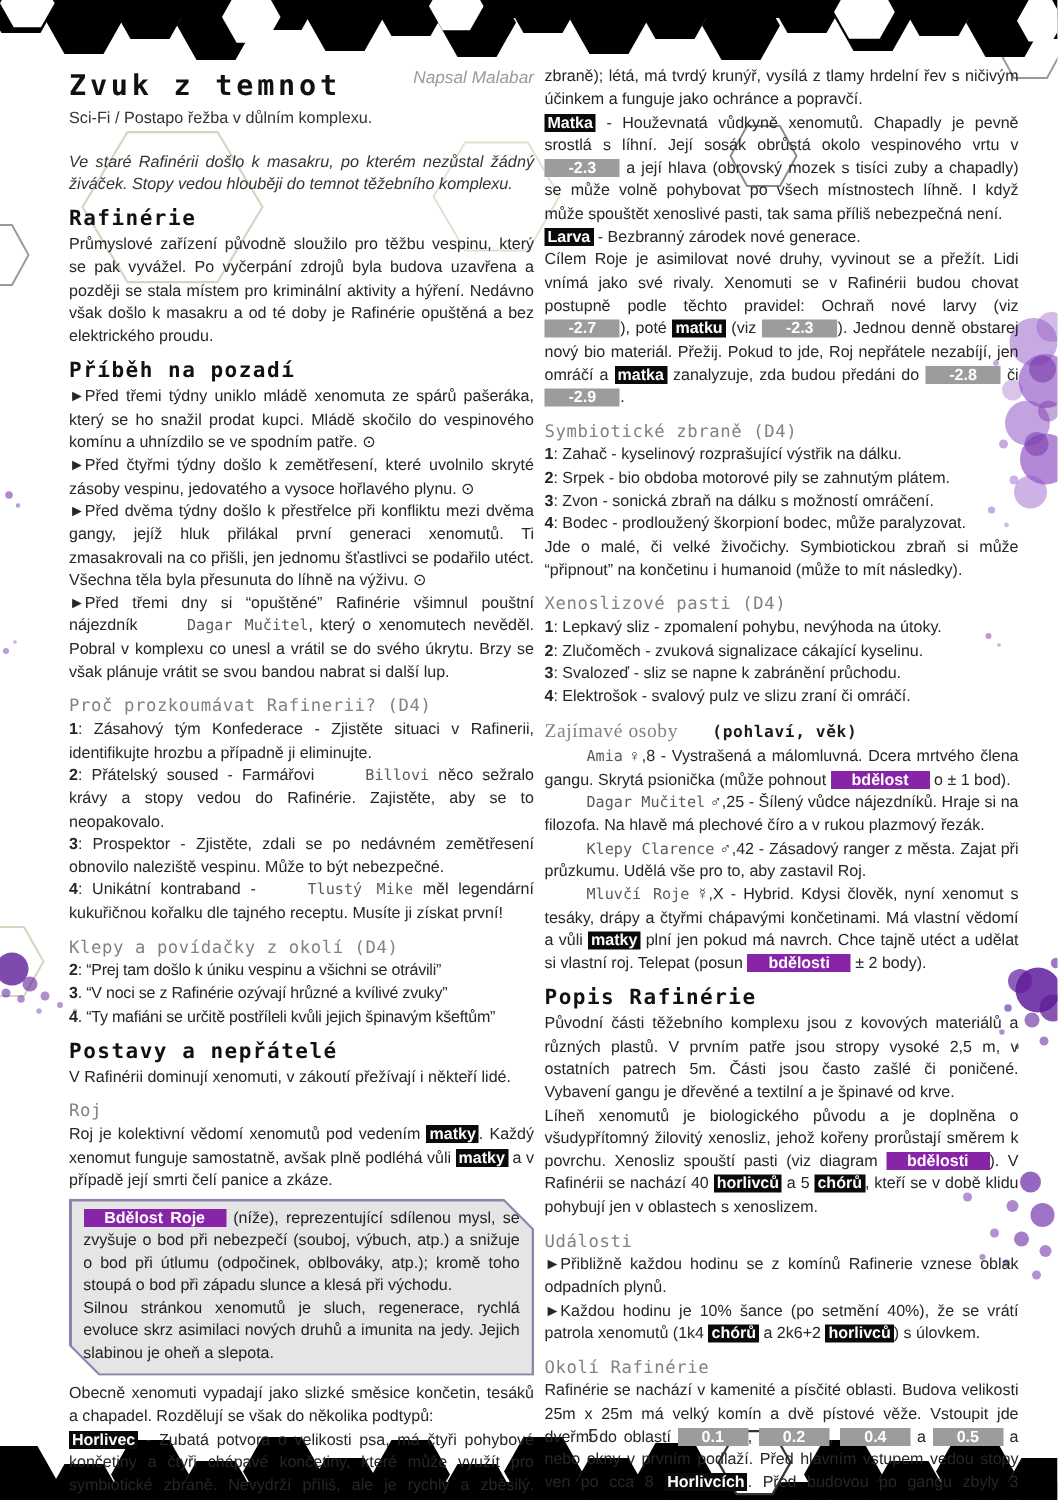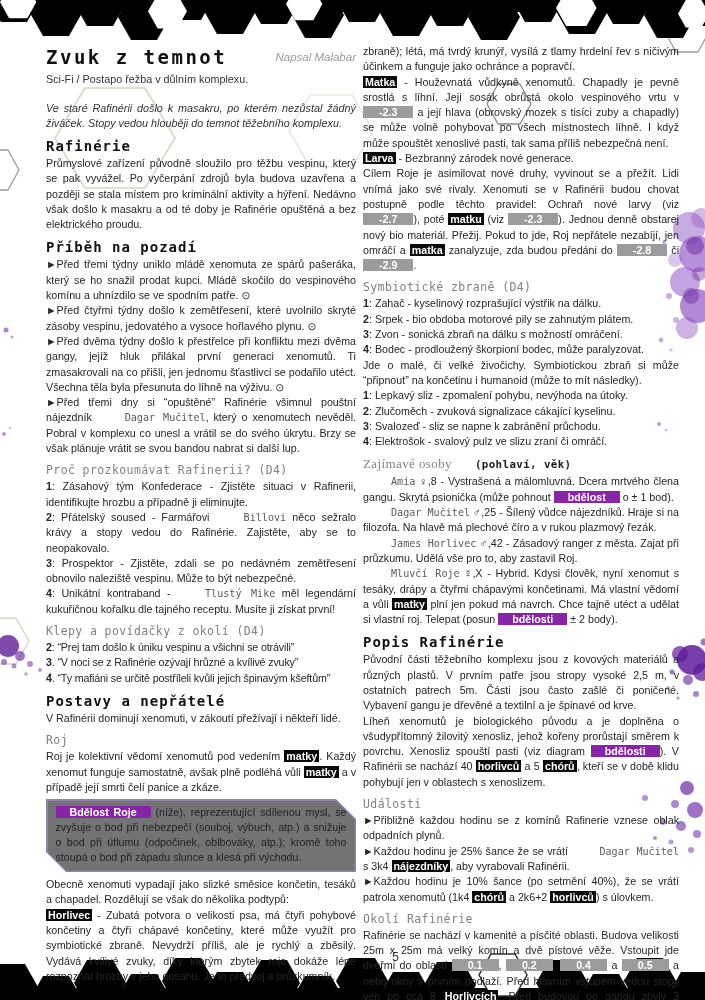--- a/index.html
+++ b/index.html
@@ -6,21 +6,21 @@
   body{width:705px;height:1000px;position:relative;overflow:hidden;background:#fff;
        font-family:"Liberation Sans",sans-serif;color:#262626;}
   .page{position:absolute;inset:0;}
   svg.decor{position:absolute;left:0;top:0;z-index:0;}
   svg.band{position:absolute;left:0;z-index:1;}
   svg.band.top{top:0;}
   svg.band.bottom{top:950px;}
   .cols{position:absolute;top:44px;left:46px;display:flex;gap:7px;z-index:2;}
   .col{width:310px;}
   .col.rightc{width:316px;}
-  .titlerow{display:flex;align-items:center;justify-content:space-between;margin:2px 0 5px;}
+  .titlerow{display:flex;align-items:flex-start;justify-content:space-between;margin:2px 0 5px;}
   h1{font-family:"DejaVu Sans Mono","Liberation Mono",monospace;font-size:19px;font-weight:bold;
      letter-spacing:2.5px;margin:0;color:#111;}
   .author{font-style:italic;color:#9a9a9a;font-size:11.5px;}
   .genre{font-size:10.8px;margin:0 0 7px;color:#333;}
   .tagline{font-size:10.8px;font-style:italic;margin:16px 0 3px;text-align:justify;line-height:15px;color:#333;}
   h2{font-family:"DejaVu Sans Mono","Liberation Mono",monospace;font-size:14px;font-weight:bold;
      letter-spacing:1px;margin:7px 0 2px;color:#111;}
   .subhead{font-family:"DejaVu Sans Mono","Liberation Mono",monospace;font-size:11.5px;
      color:#828282;letter-spacing:.4px;margin:7px 0 2px;}
   p.body{font-size:10.7px;line-height:15.3px;margin:0;}
@@ -30,21 +30,21 @@
   .sg-n{font-weight:bold;}
   .sg-b{background:#0a0a0a;color:#fff;font-weight:bold;padding:0 2px;}
   .sg-g{background:#9c9c9c;color:#fff;font-weight:bold;padding:0 16px;}
   .sg-p{background:#8824a8;color:#fff;font-weight:bold;padding:0 14px;}
   .sg-m{font-family:"DejaVu Sans Mono","Liberation Mono",monospace;font-size:10.1px;color:#5a5a5a;margin-left:28px;}
   .sg-sh{font-family:Liberation Serif, serif;font-size:13px;color:#828282;letter-spacing:.4px;}
   .sg-shb{font-weight:bold;font-size:10.8px;color:#1c1c1c;margin-left:16px;}
   .box-outer{clip-path:polygon(0 0,calc(100% - 20px) 0,100% 20px,100% 100%,20px 100%,0 calc(100% - 20px));
      background:#8f81aa;padding:1.5px;margin:4px 0 5px;}
   .box-inner{clip-path:polygon(0 0,calc(100% - 19px) 0,100% 19px,100% 100%,19px 100%,0 calc(100% - 19px));
-     background:#737373;padding:4px 8px 6px;}
+     background:#e5e5e5;padding:4px 8px 6px;}
   .box-inner p{font-size:10.7px;line-height:15px;margin:0;text-align:justify;color:#222;}
   .pageno{position:absolute;left:392px;top:950px;z-index:3;font-size:12.5px;color:#333;}
 </style>
 </head>
 <body>
 
 <div class="page">
 
   <svg class="decor" width="705" height="1000" viewBox="0 0 705 1000">
     <g fill="none" stroke-linejoin="round">
@@ -213,20 +213,21 @@
 
       <h2>Postavy a nepřátelé</h2>
       <p class="body"><span class="sg-t">V Rafinérii dominují xenomuti, v zákoutí přežívají i někteří lidé.</span></p>
 
       <div class="subhead">Roj</div>
       <p class="body j"><span class="sg-t">Roj je kolektivní vědomí xenomutů pod vedením </span><span class="sg-b">matky</span><span class="sg-t">. Každý xenomut funguje samostatně, avšak plně podléhá vůli </span><span class="sg-b">matky</span><span class="sg-t"> a v případě její smrti čelí panice a zkáze.</span></p>
 
       <div class="box-outer">
         <div class="box-inner">
           <p><span class="sg-p">Bdělost Roje</span><span class="sg-t"> (níže), reprezentující sdílenou mysl, se zvyšuje o bod při nebezpečí (souboj, výbuch, atp.) a snižuje o bod při útlumu (odpočinek, oblbováky, atp.); kromě toho stoupá o bod při západu slunce a klesá při východu.</span></p>
+          <p><span class="sg-t">Silnou stránkou xenomutů je sluch, regenerace, rychlá evoluce skrz asimilaci nových druhů a imunita na jedy. Jejich slabinou je oheň a slepota.</span></p>
         </div>
       </div>
 
       <p class="body j"><span class="sg-t">Obecně xenomuti vypadají jako slizké směsice končetin, tesáků a chapadel. Rozdělují se však do několika podtypů:</span></p>
       <p class="body j"><span class="sg-b">Horlivec</span><span class="sg-t"> - Zubatá potvora o velikosti psa, má čtyři pohybové končetiny a čtyři chápavé končetiny, které může využít pro symbiotické zbraně. Nevydrží příliš, ale je rychlý a zběsilý. Vydává kvílivé zvuky, díky kterým zbytek roje dokáže lépe rozpoznat hrozby v jeho dosahu. Je to předvoj a průzkumník.</span></p>
 
     </div>
 
     <div class="col rightc">
       <p class="body j"><span class="sg-t">zbraně); létá, má tvrdý krunýř, vysílá z tlamy hrdelní řev s ničivým účinkem a funguje jako ochránce a popravčí.</span></p>
@@ -234,38 +235,38 @@
       <p class="body j"><span class="sg-b">Larva</span><span class="sg-t"> - Bezbranný zárodek nové generace.</span></p>
       <p class="body j"><span class="sg-t">Cílem Roje je asimilovat nové druhy, vyvinout se a přežít. Lidi vnímá jako své rivaly. Xenomuti se v Rafinérii budou chovat postupně podle těchto pravidel: Ochraň nové larvy (viz </span><span class="sg-g">-2.7</span><span class="sg-t">), poté </span><span class="sg-b">matku</span><span class="sg-t"> (viz </span><span class="sg-g">-2.3</span><span class="sg-t">). Jednou denně obstarej nový bio materiál. Přežij. Pokud to jde, Roj nepřátele nezabíjí, jen omráčí a </span><span class="sg-b">matka</span><span class="sg-t"> zanalyzuje, zda budou předáni do </span><span class="sg-g">-2.8</span><span class="sg-t"> či </span><span class="sg-g">-2.9</span><span class="sg-t">.</span></p>
 
       <div class="subhead">Symbiotické zbraně (D4)</div>
       <p class="body"><span class="sg-n">1</span><span class="sg-t">: Zahač - kyselinový rozprašující výstřik na dálku.</span></p>
       <p class="body"><span class="sg-n">2</span><span class="sg-t">: Srpek - bio obdoba motorové pily se zahnutým plátem.</span></p>
       <p class="body"><span class="sg-n">3</span><span class="sg-t">: Zvon - sonická zbraň na dálku s možností omráčení.</span></p>
       <p class="body"><span class="sg-n">4</span><span class="sg-t">: Bodec - prodloužený škorpioní bodec, může paralyzovat.</span></p>
       <p class="body j"><span class="sg-t">Jde o malé, či velké živočichy. Symbiotickou zbraň si může “připnout” na končetinu i humanoid (může to mít následky).</span></p>
 
+      <div class="subhead">Xenoslizové pasti (D4)</div>
       <p class="body"><span class="sg-n">1</span><span class="sg-t">: Lepkavý sliz - zpomalení pohybu, nevýhoda na útoky.</span></p>
       <p class="body"><span class="sg-n">2</span><span class="sg-t">: Zlučoměch - zvuková signalizace cákající kyselinu.</span></p>
       <p class="body"><span class="sg-n">3</span><span class="sg-t">: Svalozeď - sliz se napne k zabránění průchodu.</span></p>
       <p class="body"><span class="sg-n">4</span><span class="sg-t">: Elektrošok - svalový pulz ve slizu zraní či omráčí.</span></p>
 
       <div class="subhead"><span class="sg-sh">Zajímavé osoby</span><span class="sg-shb"> (pohlaví, věk)</span></div>
       <p class="body j"><span class="sg-m">Amia</span><span class="sg-t"> ♀,8 - Vystrašená a málomluvná. Dcera mrtvého člena gangu. Skrytá psionička (může pohnout </span><span class="sg-p">bdělost</span><span class="sg-t"> o ± 1 bod).</span></p>
       <p class="body j"><span class="sg-m">Dagar Mučitel</span><span class="sg-t"> ♂,25 - Šílený vůdce nájezdníků. Hraje si na filozofa. Na hlavě má plechové číro a v rukou plazmový řezák.</span></p>
-      <p class="body j"><span class="sg-m">James Horlivec</span><span class="sg-t"> ♂,42 - Zásadový ranger z města. Zajat při průzkumu. Udělá vše pro to, aby zastavil Roj.</span></p>
+      <p class="body j"><span class="sg-m">Klepy Clarence</span><span class="sg-t"> ♂,42 - Zásadový ranger z města. Zajat při průzkumu. Udělá vše pro to, aby zastavil Roj.</span></p>
       <p class="body j"><span class="sg-m">Mluvčí Roje</span><span class="sg-t"> ☿,X - Hybrid. Kdysi člověk, nyní xenomut s tesáky, drápy a čtyřmi chápavými končetinami. Má vlastní vědomí a vůli </span><span class="sg-b">matky</span><span class="sg-t"> plní jen pokud má navrch. Chce tajně utéct a udělat si vlastní roj. Telepat (posun </span><span class="sg-p">bdělosti</span><span class="sg-t"> ± 2 body).</span></p>
 
       <h2>Popis Rafinérie</h2>
       <p class="body j"><span class="sg-t">Původní části těžebního komplexu jsou z kovových materiálů a různých plastů. V prvním patře jsou stropy vysoké 2,5 m, v ostatních patrech 5m. Části jsou často zašlé či poničené. Vybavení gangu je dřevěné a textilní a je špinavé od krve.</span></p>
       <p class="body j"><span class="sg-t">Líheň xenomutů je biologického původu a je doplněna o všudypřítomný žilovitý xenosliz, jehož kořeny prorůstají směrem k povrchu. Xenosliz spouští pasti (viz diagram </span><span class="sg-p">bdělosti</span><span class="sg-t">). V Rafinérii se nachází 40 </span><span class="sg-b">horlivců</span><span class="sg-t"> a 5 </span><span class="sg-b">chórů</span><span class="sg-t">, kteří se v době klidu pohybují jen v oblastech s xenoslizem.</span></p>
 
       <div class="subhead">Události</div>
       <p class="body j"><span class="sg-t">►Přibližně každou hodinu se z komínů Rafinerie vznese oblak odpadních plynů.</span></p>
-      <p class="body j"><span class="sg-t">►Každou hodinu je 25% šance že se vrátí </span><span class="sg-m">Dagar Mučitel</span><span class="sg-t"> s 3k4 </span><span class="sg-b">nájezdníky</span><span class="sg-t">, aby vyrabovali Rafinérii.</span></p>
       <p class="body j"><span class="sg-t">►Každou hodinu je 10% šance (po setmění 40%), že se vrátí patrola xenomutů (1k4 </span><span class="sg-b">chórů</span><span class="sg-t"> a 2k6+2 </span><span class="sg-b">horlivců</span><span class="sg-t">) s úlovkem.</span></p>
 
       <div class="subhead">Okolí Rafinérie</div>
       <p class="body j"><span class="sg-t">Rafinérie se nachází v kamenité a písčité oblasti. Budova velikosti 25m x 25m má velký komín a dvě pístové věže. Vstoupit jde dveřmi do oblastí </span><span class="sg-g">0.1</span><span class="sg-t">, </span><span class="sg-g">0.2</span><span class="sg-t">, </span><span class="sg-g">0.4</span><span class="sg-t"> a </span><span class="sg-g">0.5</span><span class="sg-t"> a nebo okny v prvním podlaží. Před hlavním vstupem vedou stopy ven po cca 8 </span><span class="sg-b">Horlivcích</span><span class="sg-t">. Před budovou po gangu zbyly 3 motorky a 2 jeepy. Vše pojízdné, ale nestartují (chybí energočlánky).</span></p>
     </div>
   </div>
 
   <div class="pageno">5</div>
 </div>
 

